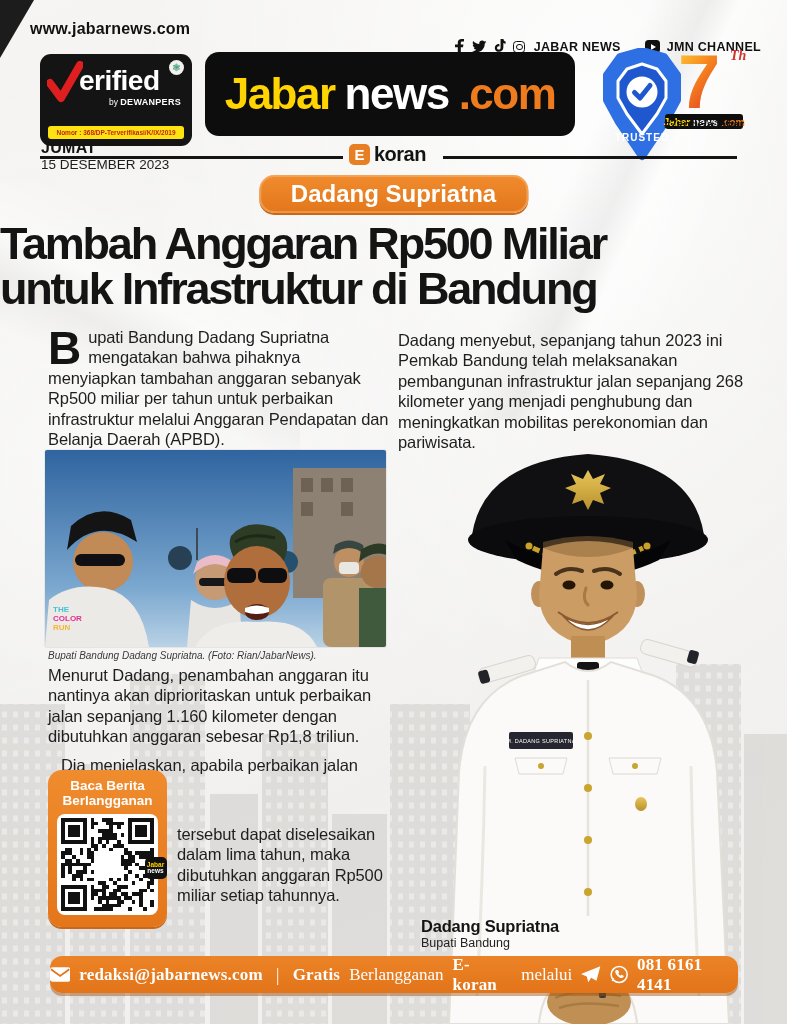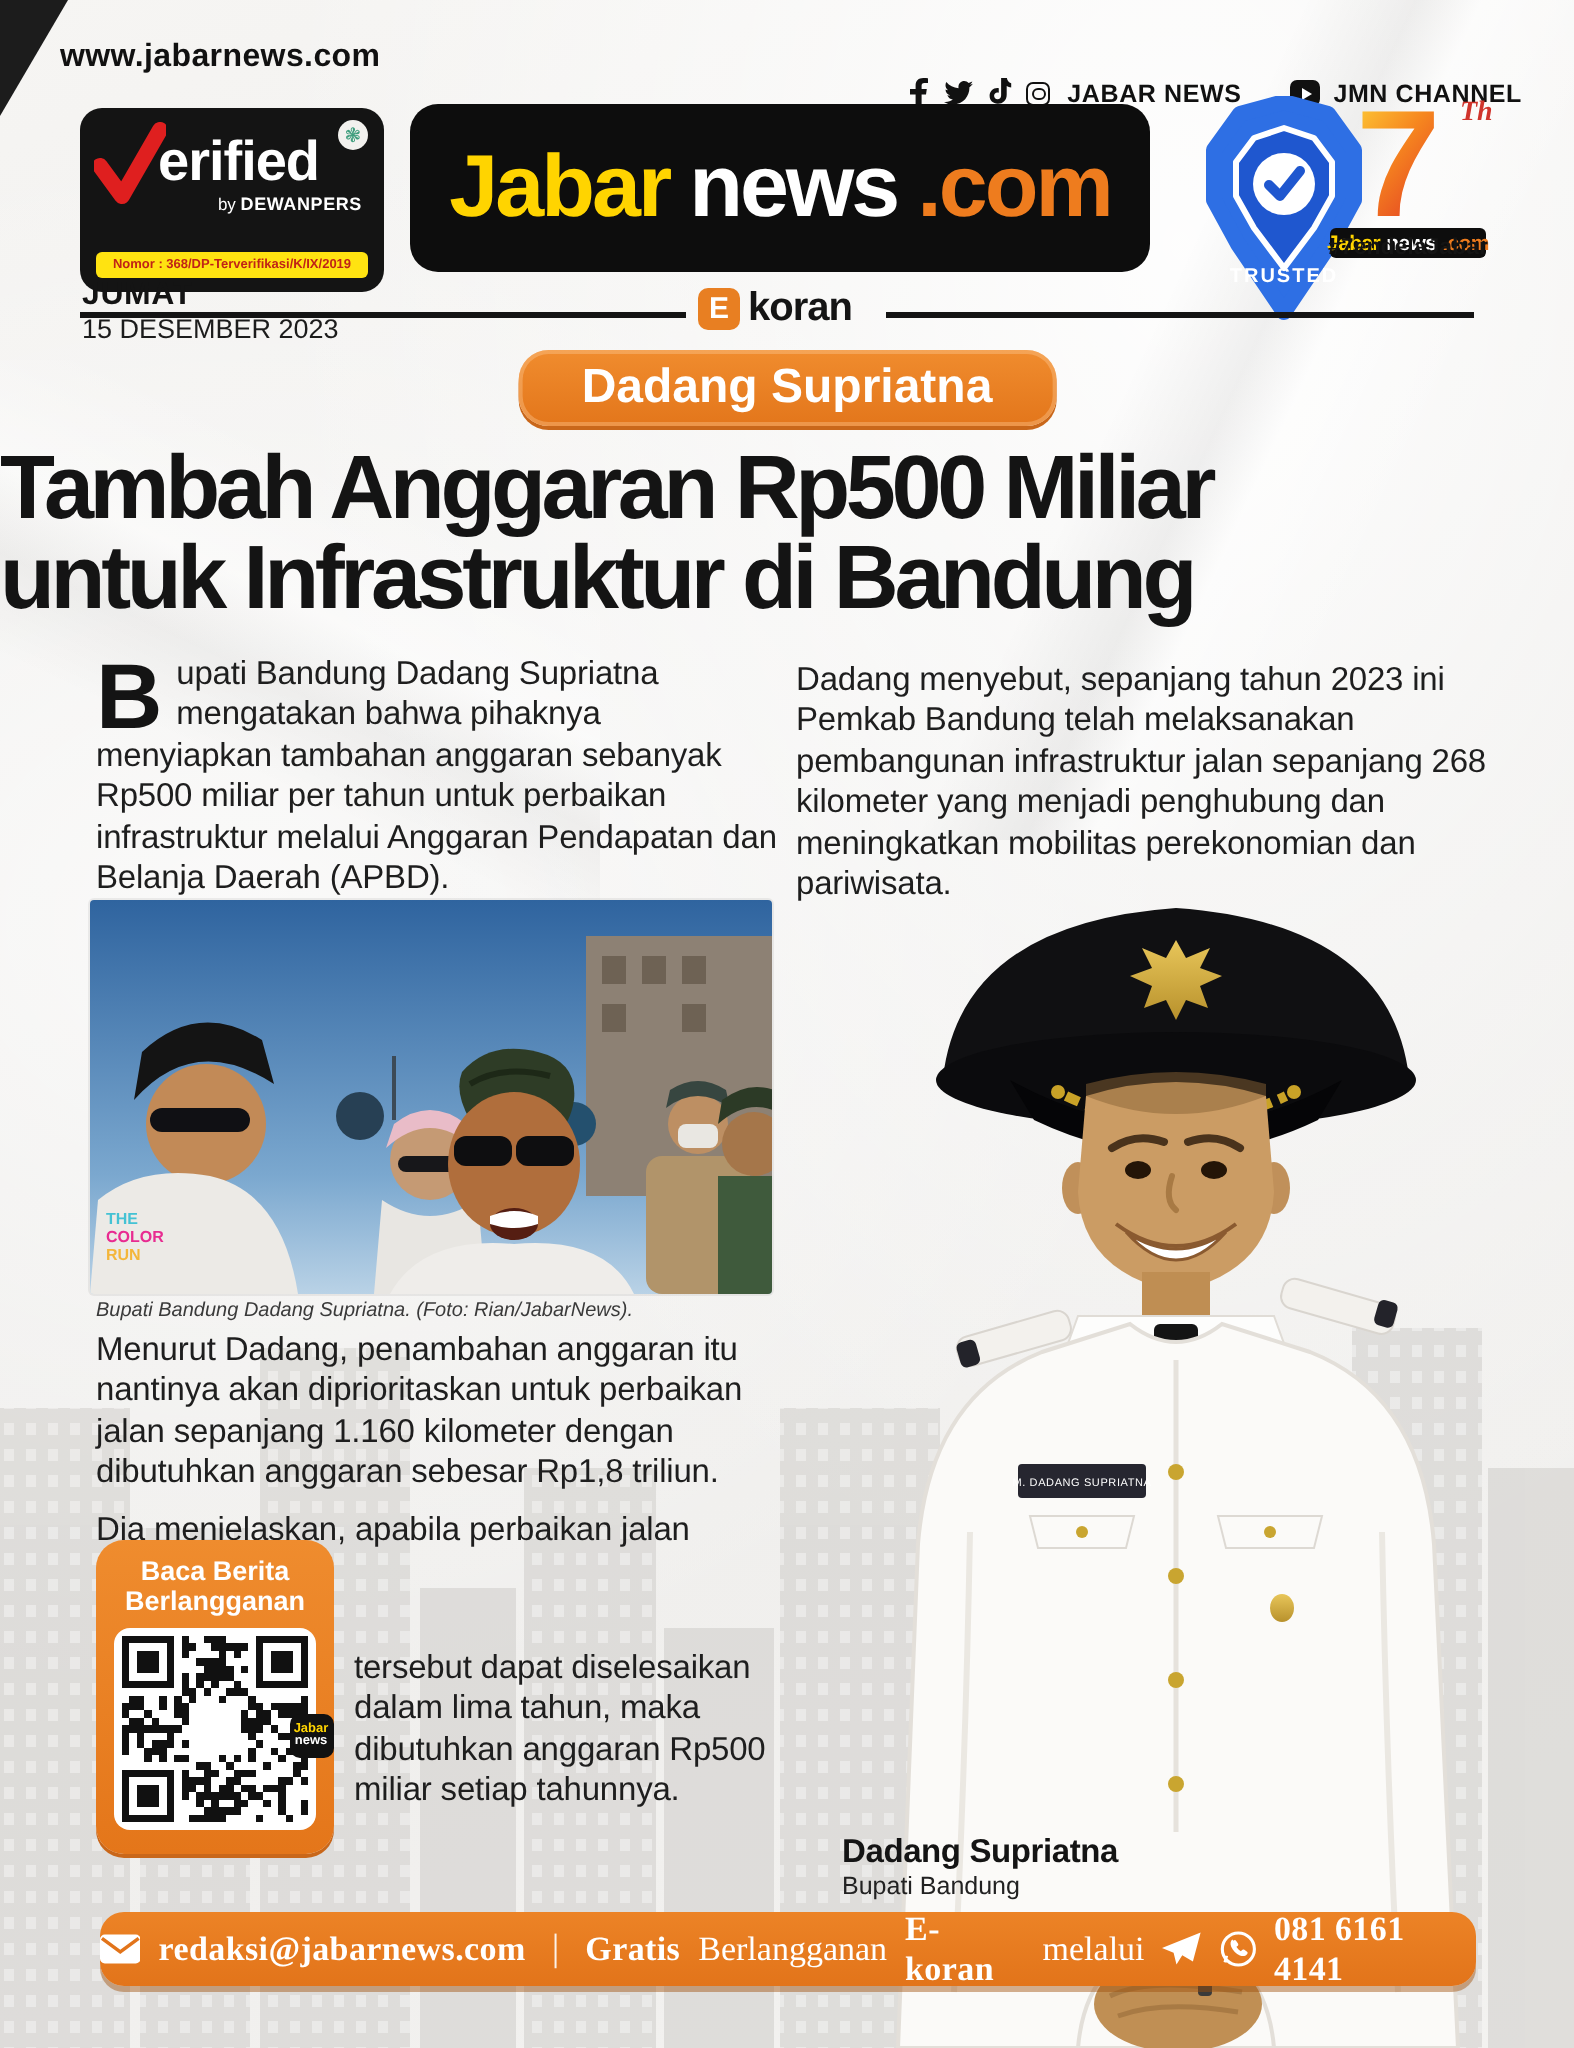--- a/index.html
+++ b/index.html
@@ -78,21 +78,21 @@
 
   
   .bodytext { font-size:16.5px; line-height:1.235; color:#1e1e1e; letter-spacing:-.1px; }
   #para1 { position:absolute; left:48px; top:327px; width:342px; z-index:3; }
   #dropcap { float:left; font-size:46px; line-height:.82; font-weight:bold; color:#141414; margin:3px 7px 0 0; }
   #para2 { position:absolute; left:398px; top:330px; width:364px; z-index:3; }
   #photo-left-wrap { position:absolute; left:45px; top:450px; width:341px; height:197px; z-index:3;
      border-radius:2px; overflow:hidden; box-shadow:0 0 0 1px rgba(0,0,0,.06); }
   #photo-caption { position:absolute; left:48px; top:650px; font-size:10px; font-style:italic; color:#3a3a3a; z-index:3; }
   #para3 { position:absolute; left:48px; top:665px; width:342px; z-index:3; }
-  #para4-lead { position:absolute; left:48px; top:755px; width:342px; z-index:3; }
+  #para4-lead { position:absolute; left:61px; top:755px; width:342px; z-index:3; }
   #para4-rest { position:absolute; left:177px; top:776px; width:210px; z-index:3;margin-top:48px; }
 
   
   #qr-badge { position:absolute; left:48px; top:770px; width:119px; height:157px; background:linear-gradient(180deg,#ef8c2e,#e4761a);
      border-radius:14px; z-index:3; text-align:center; padding-top:8px; box-shadow:0 2px 0 #c9671a; }
   .qr-cta { color:#fff; font-size:13.5px; font-weight:bold; line-height:1.12; }
   #qr-box { width:101px; height:101px; background:#fff; border-radius:8px; margin:6px auto 0; padding:4px; }
   #qr-box svg { display:block; width:93px; height:93px; }
   #qr-logo { position:absolute; left:48.5px; bottom:48px; width:22px; height:22px; background:#111; border-radius:5px;
      left:96.5px; display:flex; flex-direction:column; align-items:center; justify-content:center; line-height:1; }

